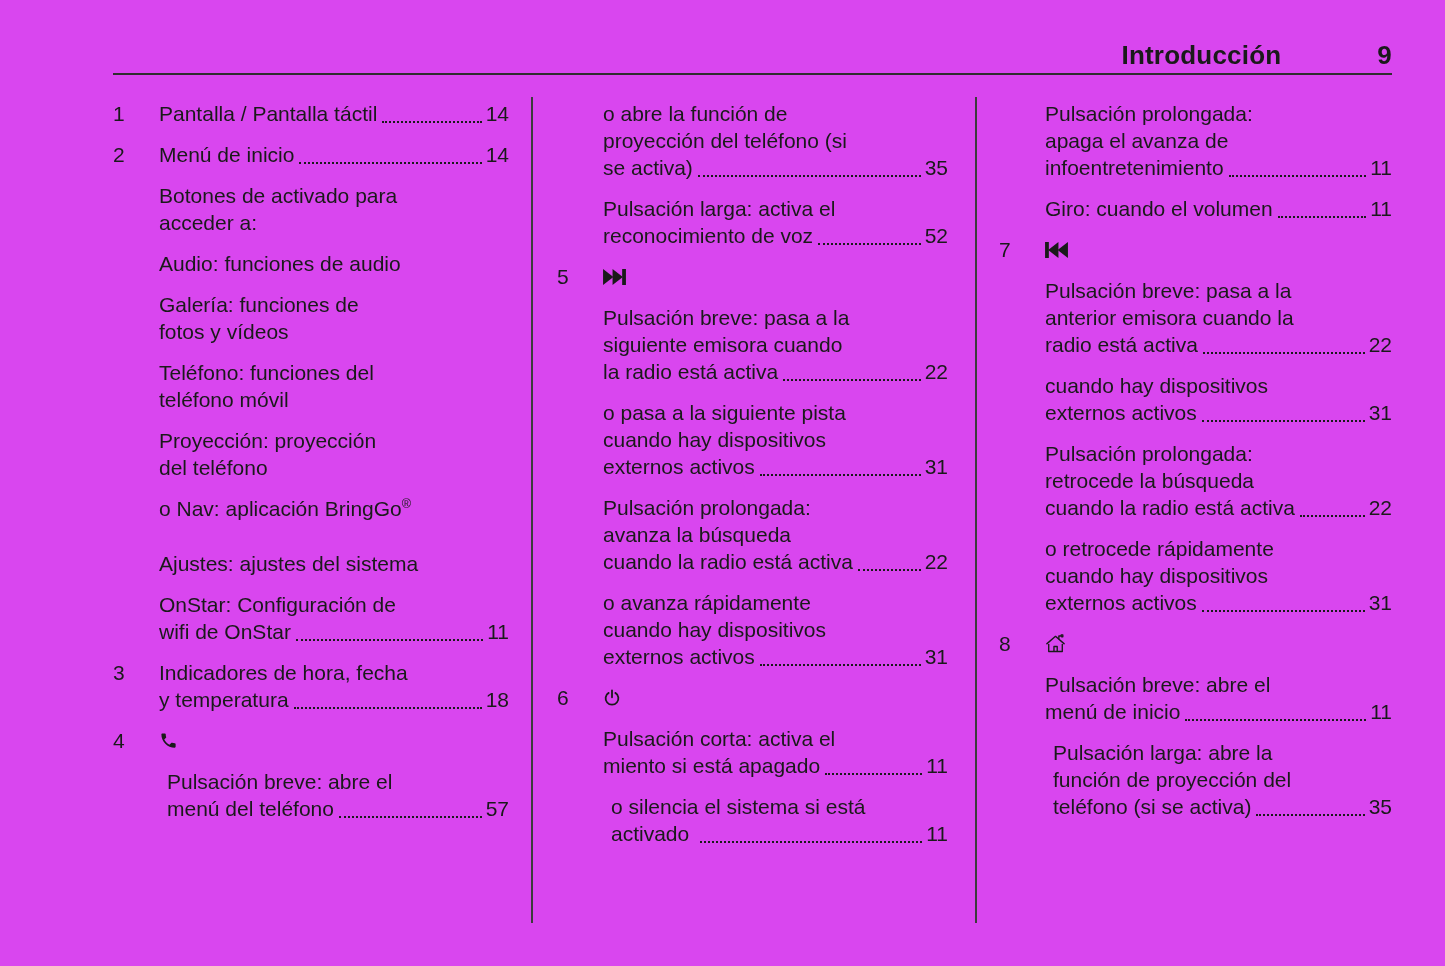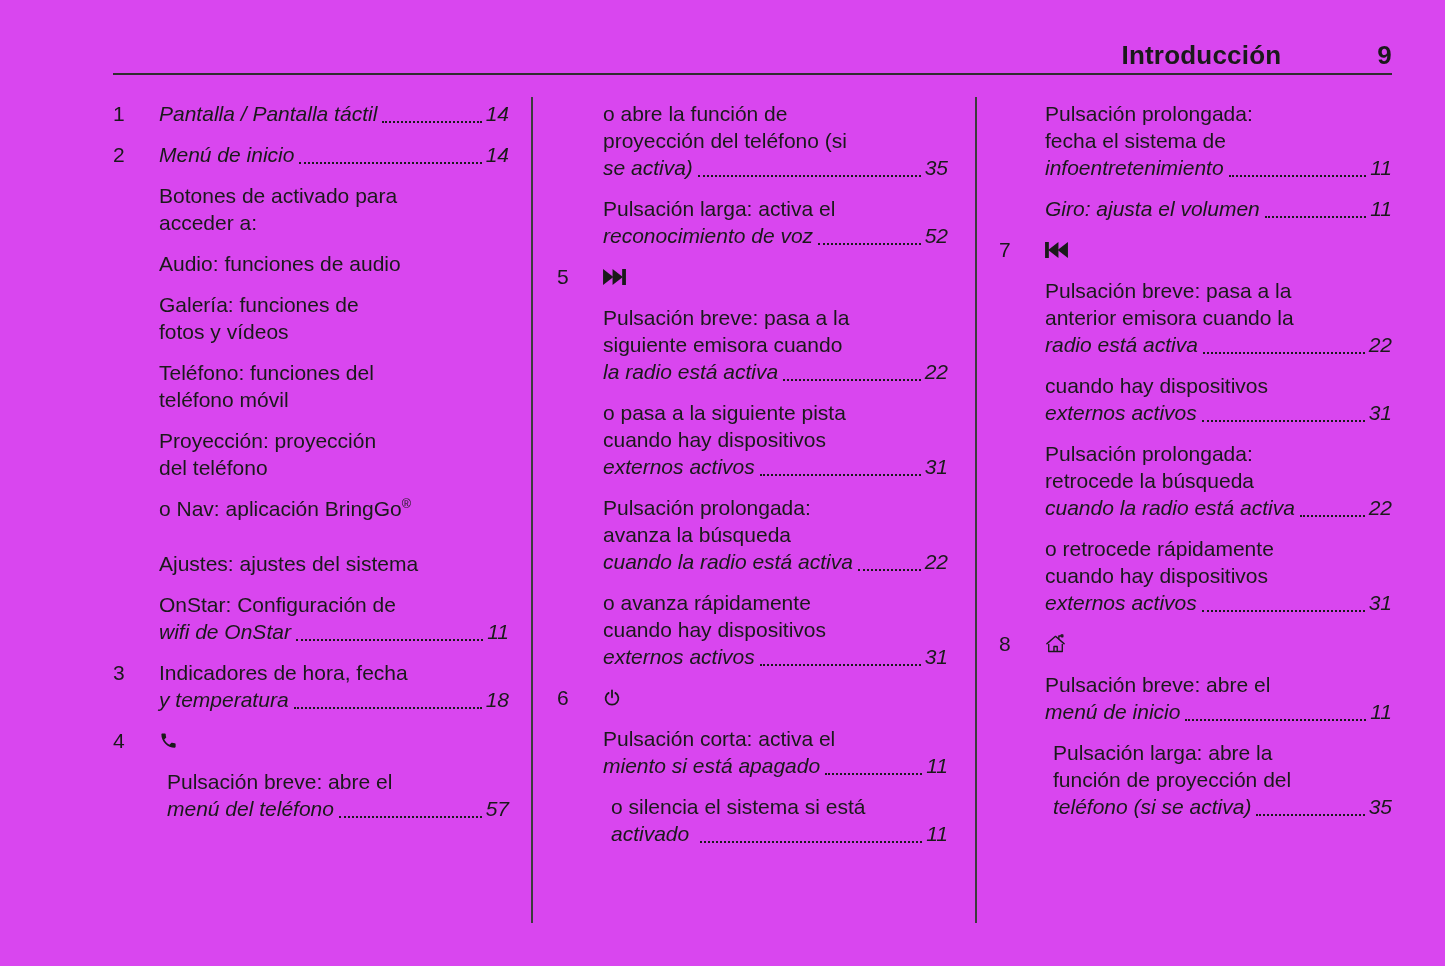--- a/index.html
+++ b/index.html
@@ -42,21 +42,21 @@
   .divider-2 { width:2px; height:826px; background:#3c3c3c; margin:2px 22px 0 27px; }
   .entry {
     display:grid;
     grid-template-columns:46px 1fr;
     margin-bottom:14px;
   }
   .entry:last-child { margin-bottom:0;gap:8px; }
   .entry .num { grid-column:1; }
   .entry .body { grid-column:2; }
   .line { white-space:pre-wrap; }
-  .line.leader { display:flex; align-items:center;font-style:italic; }
+  .line.leader { display:flex; align-items:center; }
   .line.leader .txt { white-space:pre; flex:0 0 auto; }
   .dots {
     flex:1 1 auto;
     min-width:14px;
     border-bottom:2.5px dotted #1a1a1a;
     margin:0 4px 4px 5px;
     align-self:flex-end;
   }
   .pageref { flex:0 0 auto; white-space:pre; }
   sup { font-size:0.6em; line-height:0; }
@@ -261,28 +261,28 @@
             <div class="line leader"><span class="txt">activado </span><span class="dots"></span><span class="pageref">11</span></div>
           </div>
         </div>
       </div>
     <div class="divider-2"></div>
     <div class="col col-3" id="col-2">
         <div class="entry">
           <span class="num"></span>
           <div class="body">
             <div class="line">Pulsación prolongada:</div>
-            <div class="line">fecha el sistema de</div>
+            <div class="line">apaga el avanza de</div>
             <div class="line leader"><span class="txt">infoentretenimiento</span><span class="dots"></span><span class="pageref">11</span></div>
           </div>
         </div>
         <div class="entry">
           <span class="num"></span>
           <div class="body">
-            <div class="line leader"><span class="txt">Giro: ajusta el volumen</span><span class="dots"></span><span class="pageref">11</span></div>
+            <div class="line leader"><span class="txt">Giro: cuando el volumen</span><span class="dots"></span><span class="pageref">11</span></div>
           </div>
         </div>
         <div class="entry">
           <span class="num">7</span>
           <div class="body">
             <div class="icon-line">
               <span class="glyph-icon">
                 <svg viewBox="0 0 20 14" width="23" height="16">
                   <rect fill="currentColor" x="0" y="0" width="3.3" height="14"></rect>
                   <polygon fill="currentColor" points="11.7,0 2.7,7 11.7,14"></polygon>

